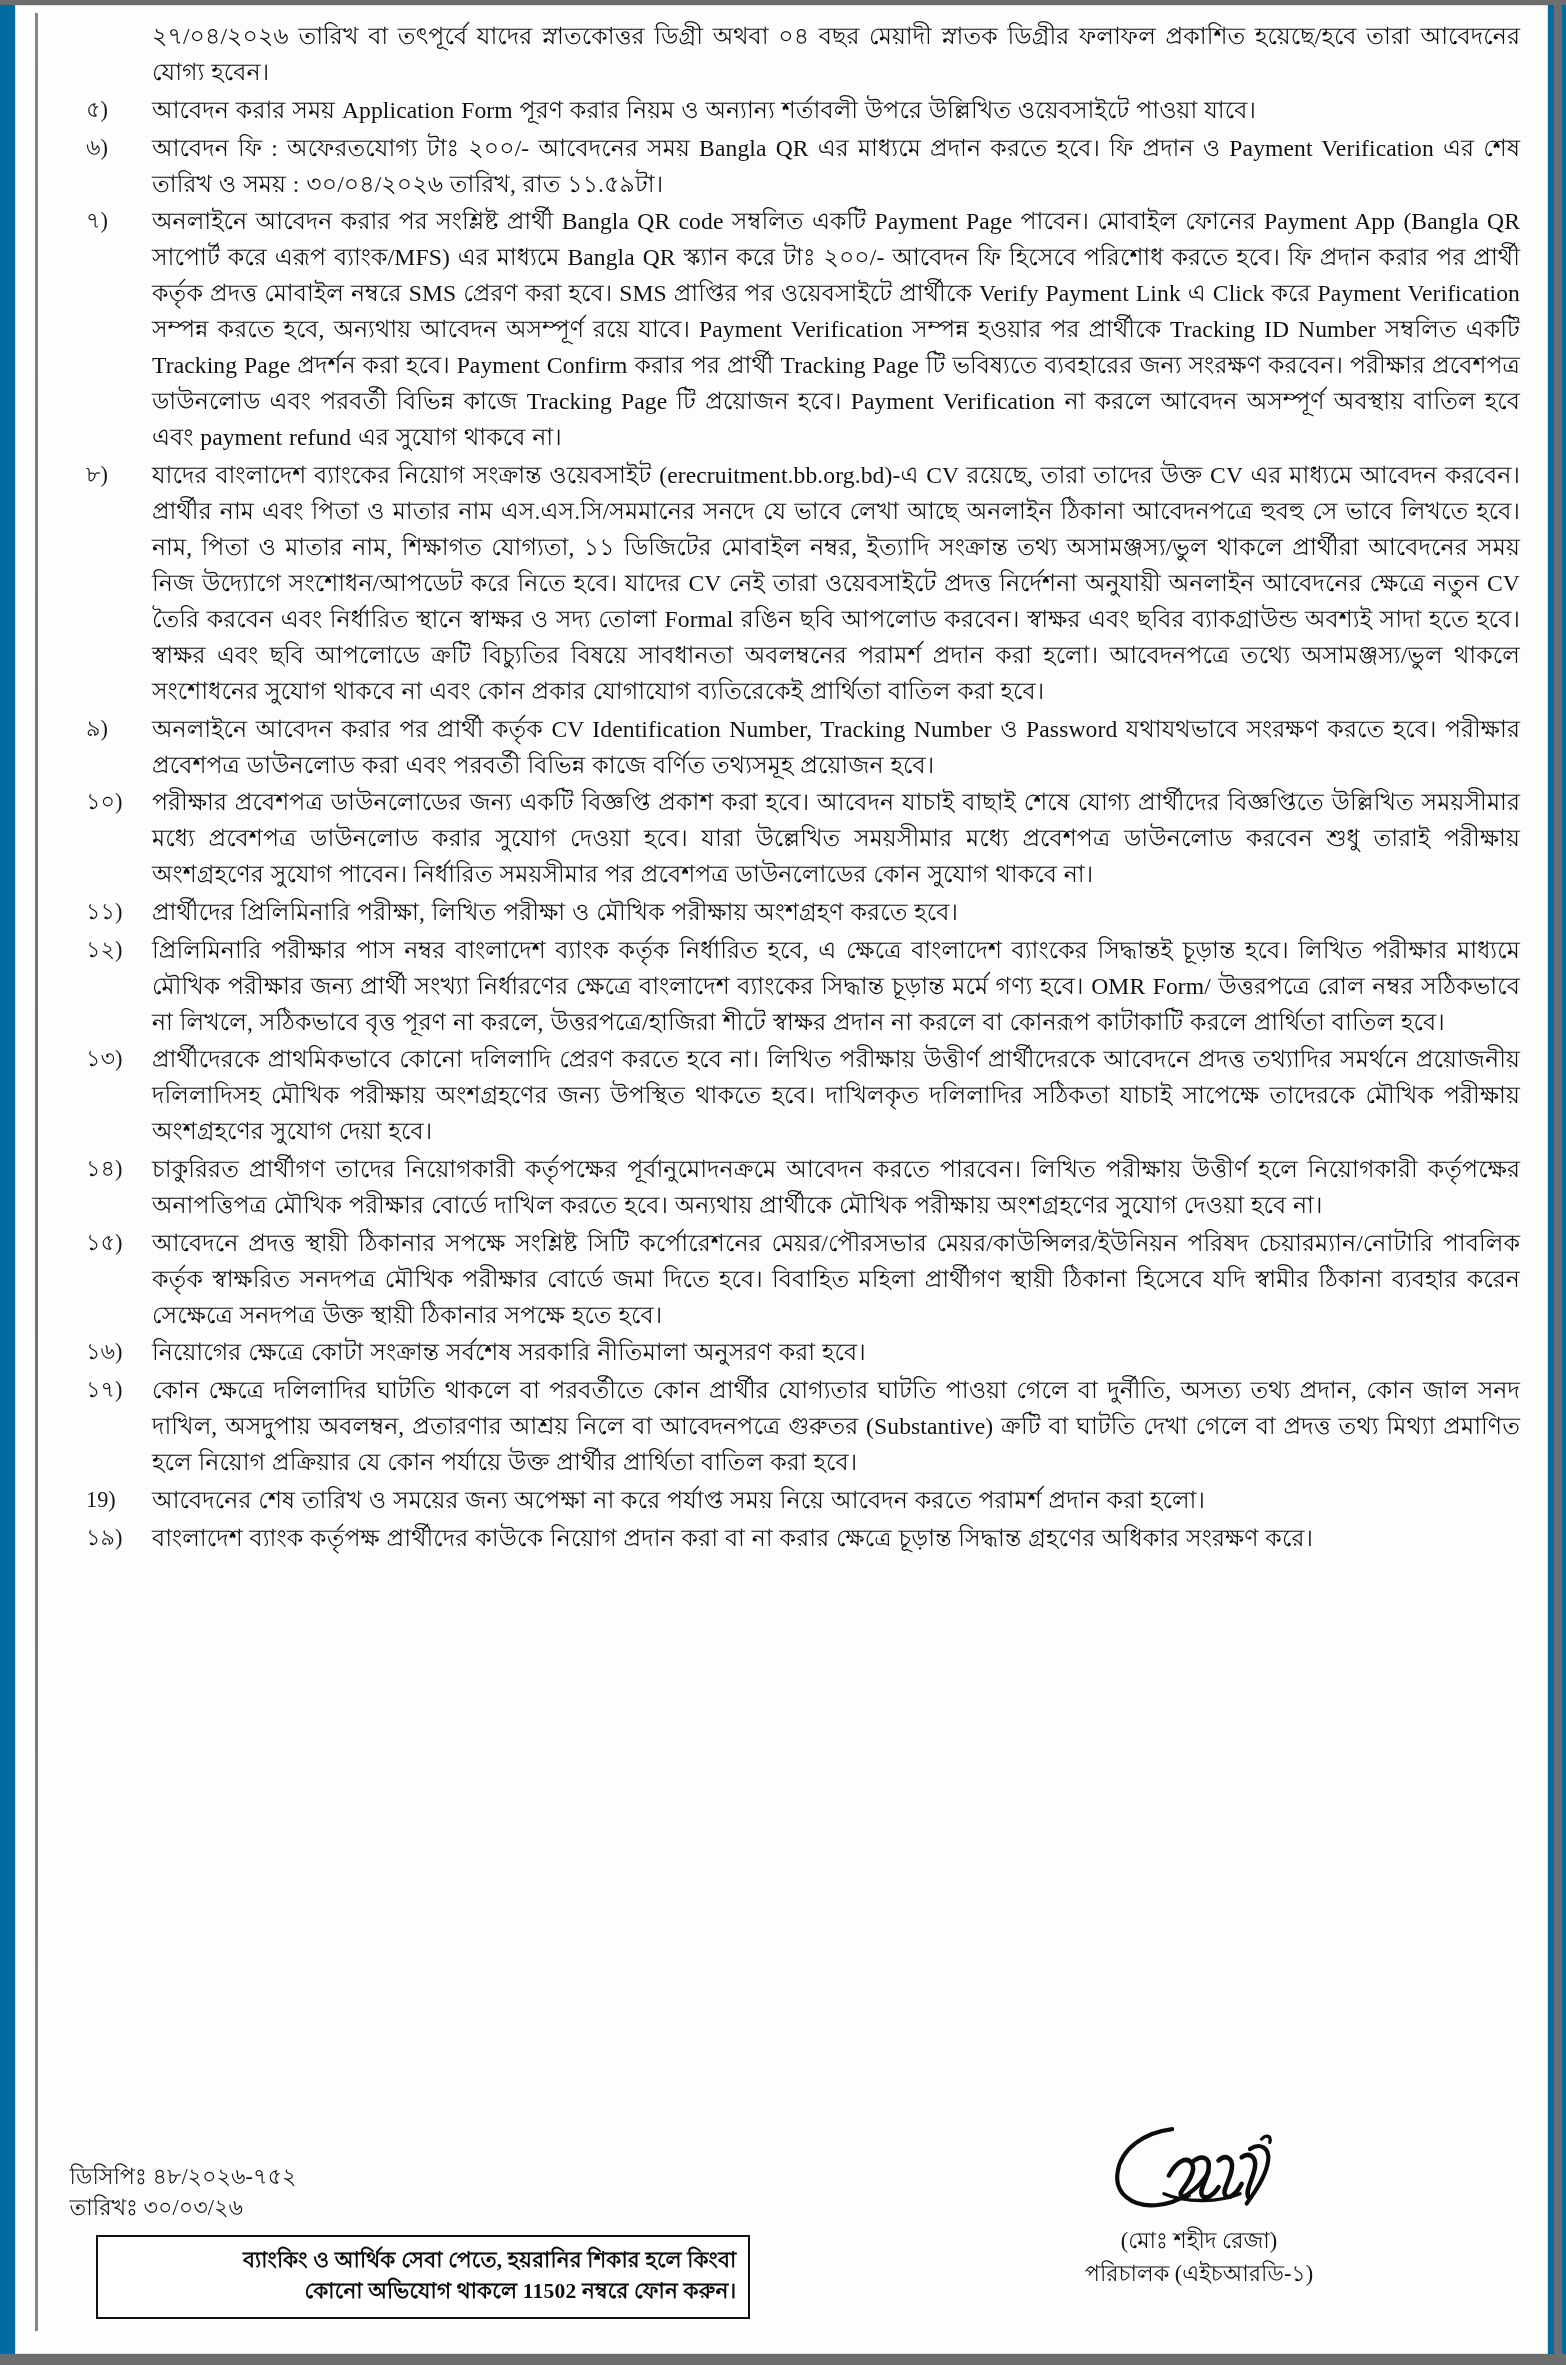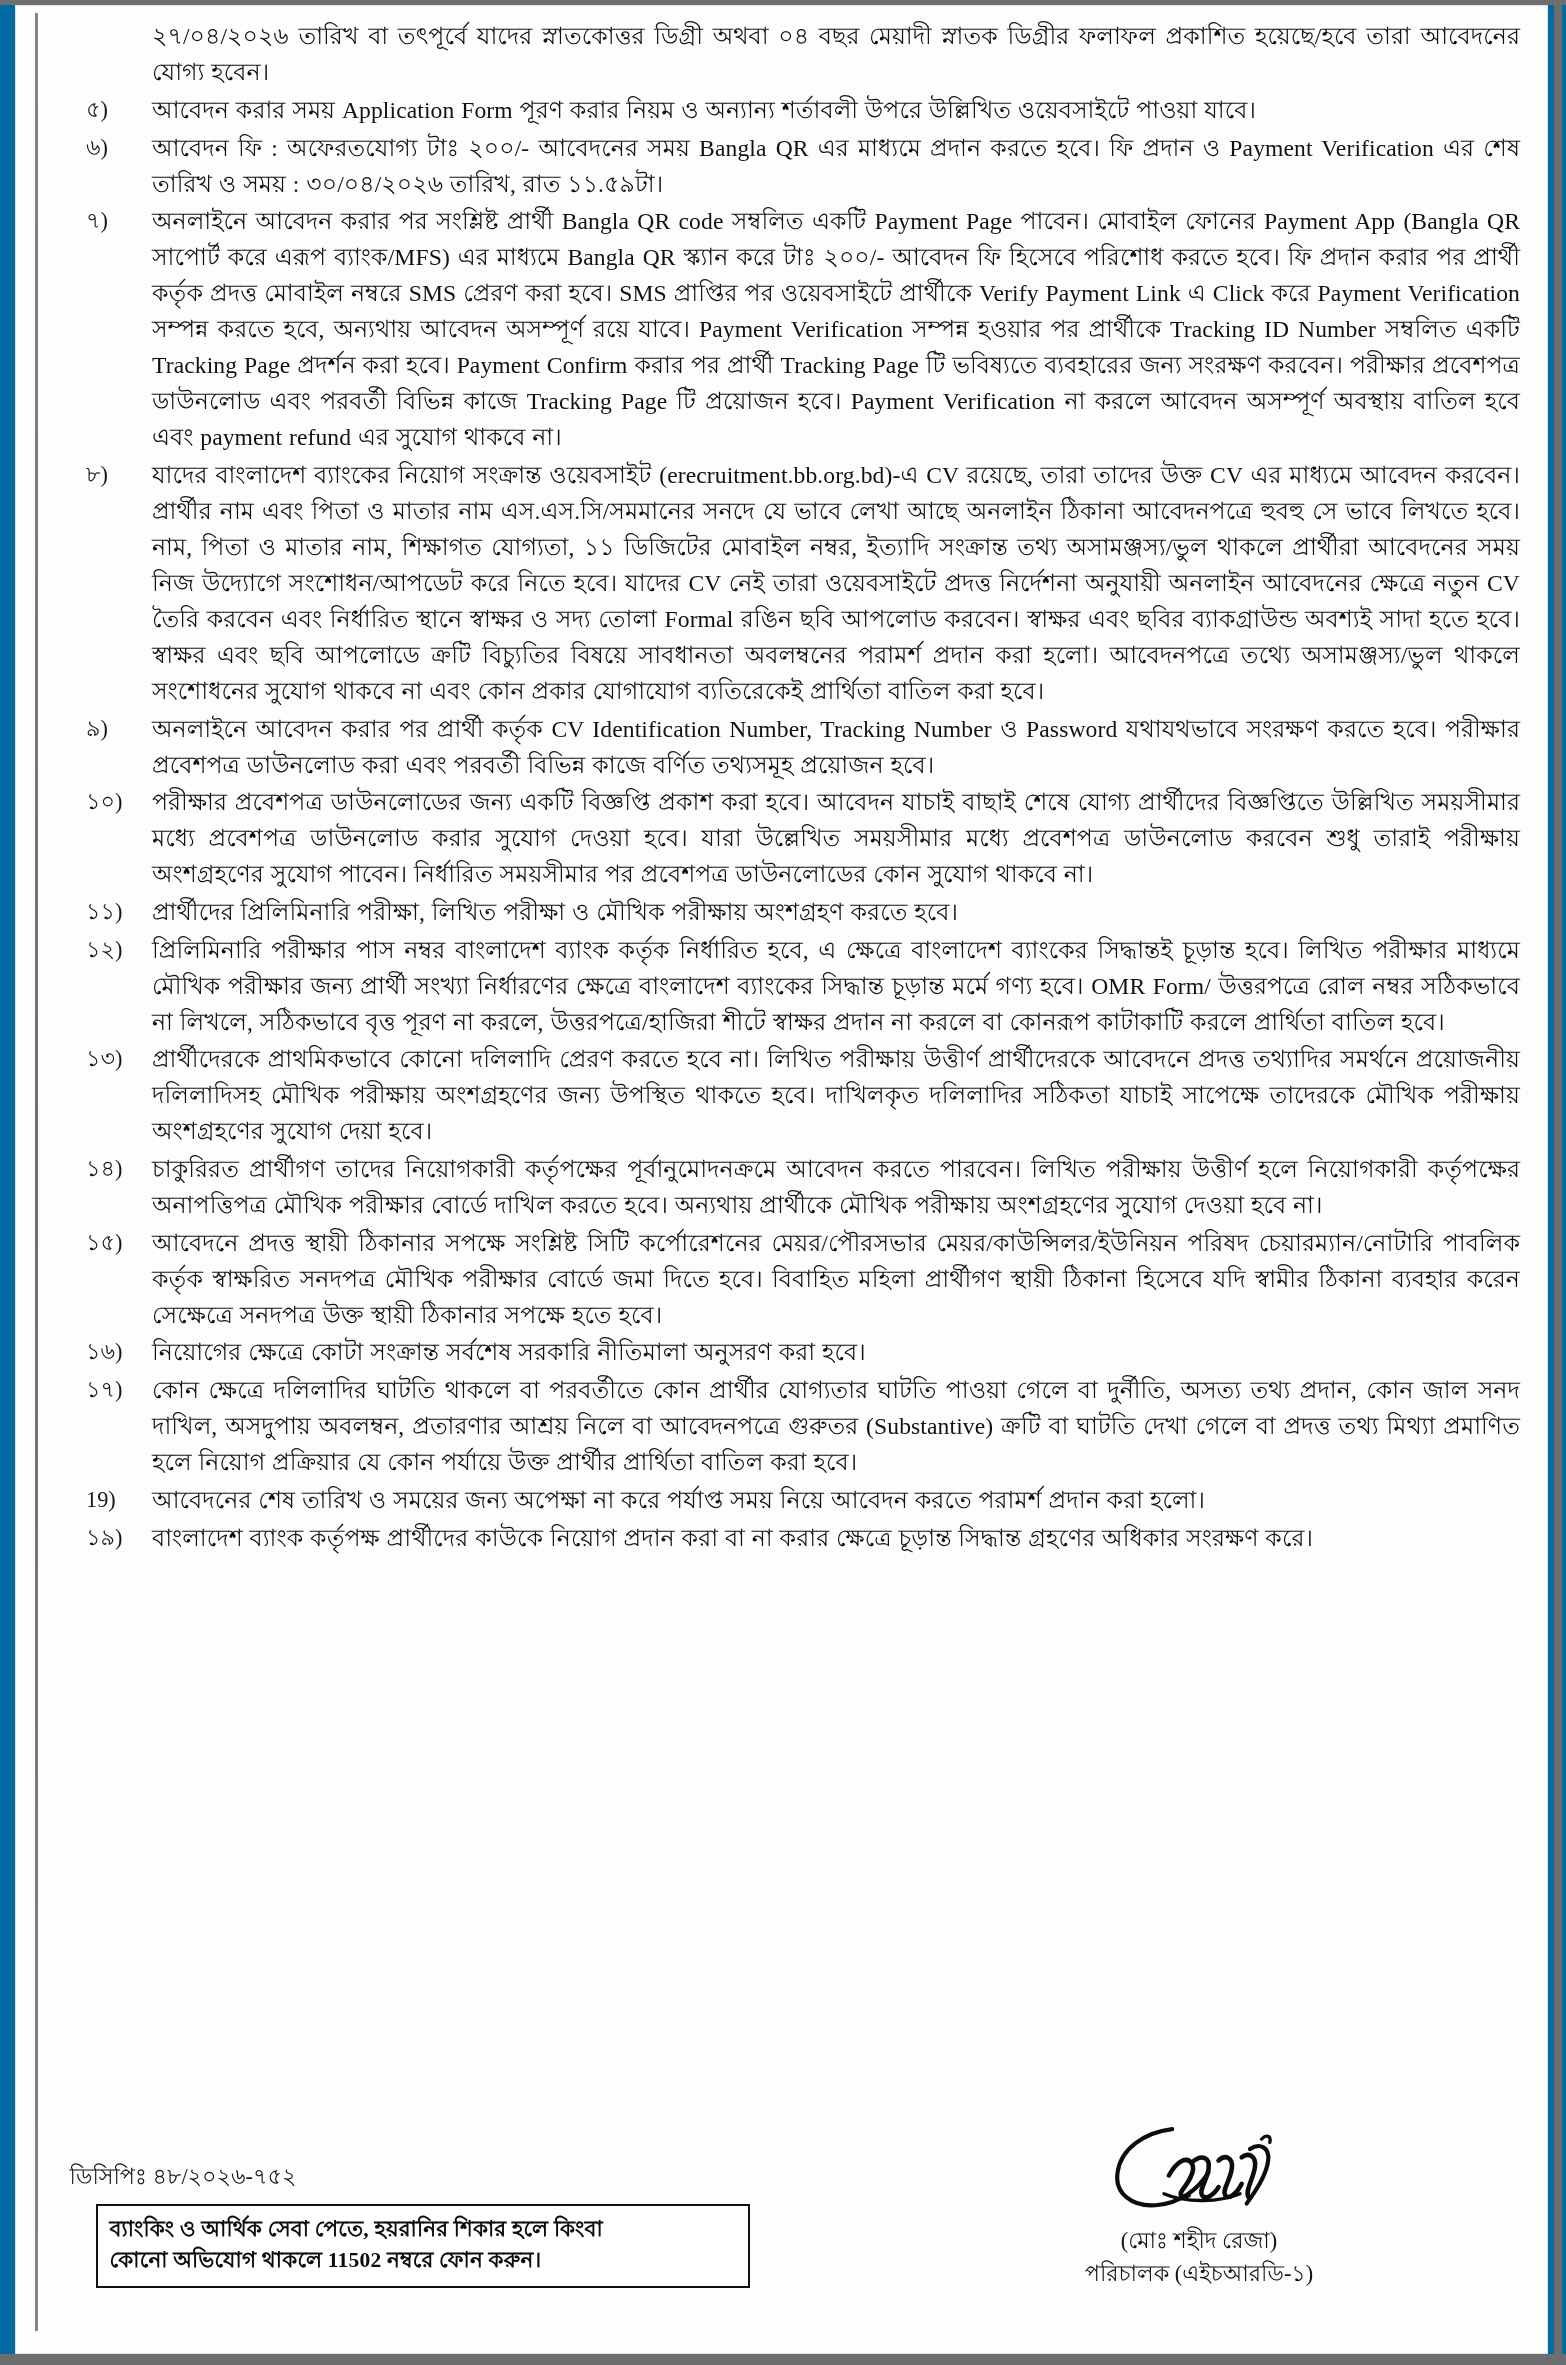--- a/index.html
+++ b/index.html
@@ -119,21 +119,21 @@
     color: #111214;
     padding-left: 6.6px;
   }
   #notice-box {
     margin-top: 11.6px;
     margin-left: 33px;
     width: 654px;
     border: 2.5px solid #111;
     padding: 8.3px 11.6px 10px 11.6px;
     box-sizing: border-box;
-    text-align: left;
+    text-align: right;
     background: #fff;
   }
   #notice-box div {
     font-size: 21.5px;
     line-height: 31px;
     font-weight: 700;
     color: #0b0c0d;
     letter-spacing: 0.2px;
   }
 
@@ -252,20 +252,21 @@
           <path d="M240 18 C 246 12, 252 14, 250 22" stroke="#0c0c0c" stroke-width="4" stroke-linecap="round" fill="none"></path>
           <path d="M122 84 C 150 96, 190 94, 214 84" stroke="#0c0c0c" stroke-width="4" stroke-linecap="round" fill="none"></path>
         </svg>
       </div>
       <div class="sig-name">(মোঃ শহীদ রেজা)</div>
       <div class="sig-title">পরিচালক (এইচআরডি-১)</div>
     </div>
 
     <div id="footer-zone">
       <div class="ref-line">ডিসিপিঃ ৪৮/২০২৬-৭৫২</div>
+      <div class="ref-line">তারিখঃ ৩০/০৩/২৬</div>
       <div id="notice-box">
         <div>ব্যাংকিং ও আর্থিক সেবা পেতে, হয়রানির শিকার হলে কিংবা</div>
         <div>কোনো অভিযোগ থাকলে 11502 নম্বরে ফোন করুন।</div>
       </div>
     </div>
   </div>
 </div>
 
 
 </body></html>

